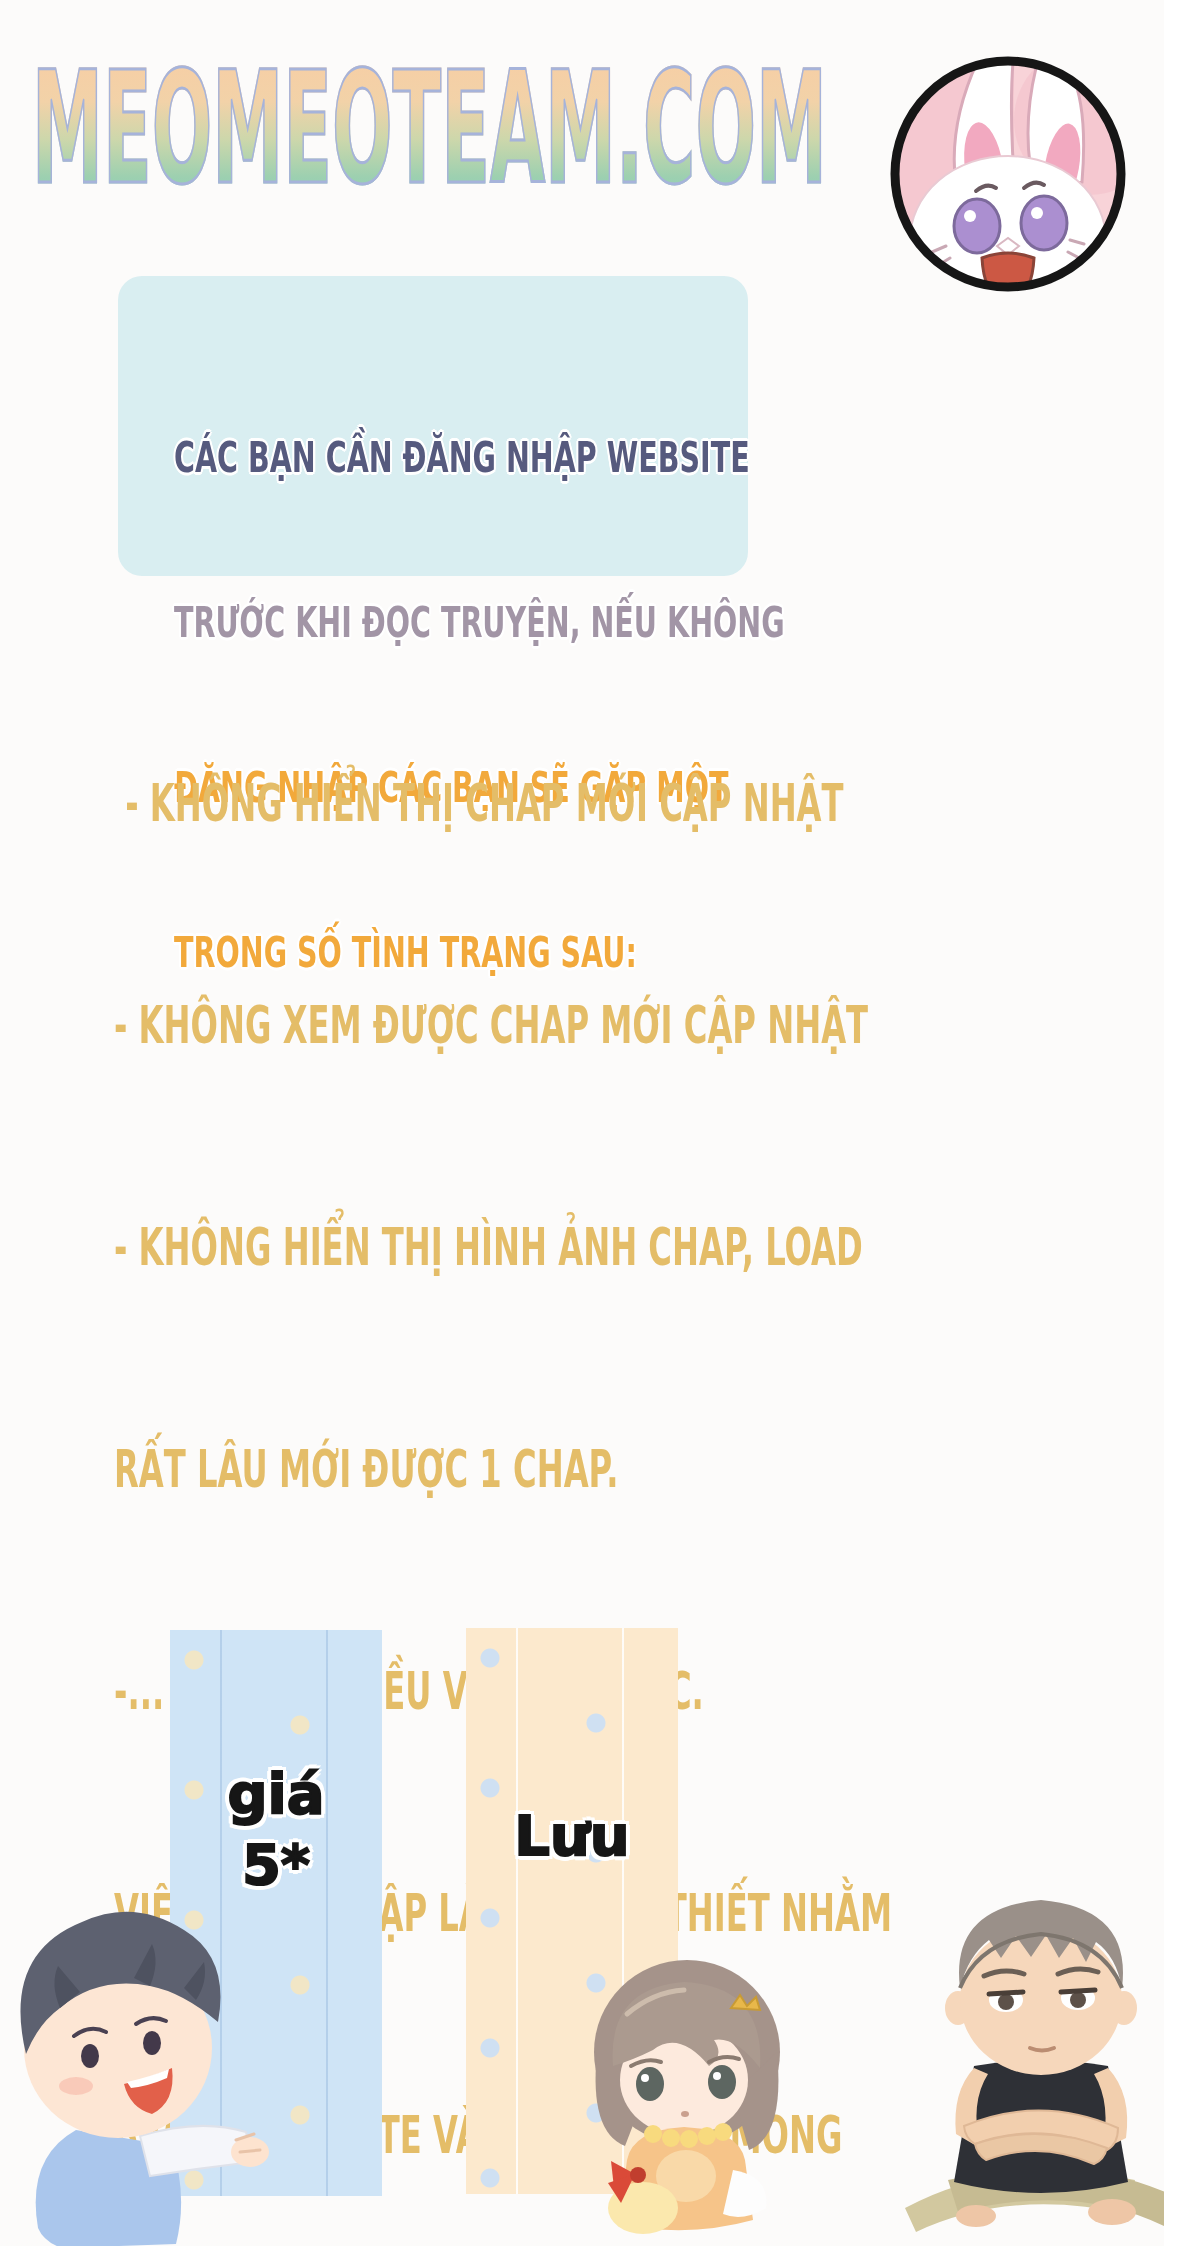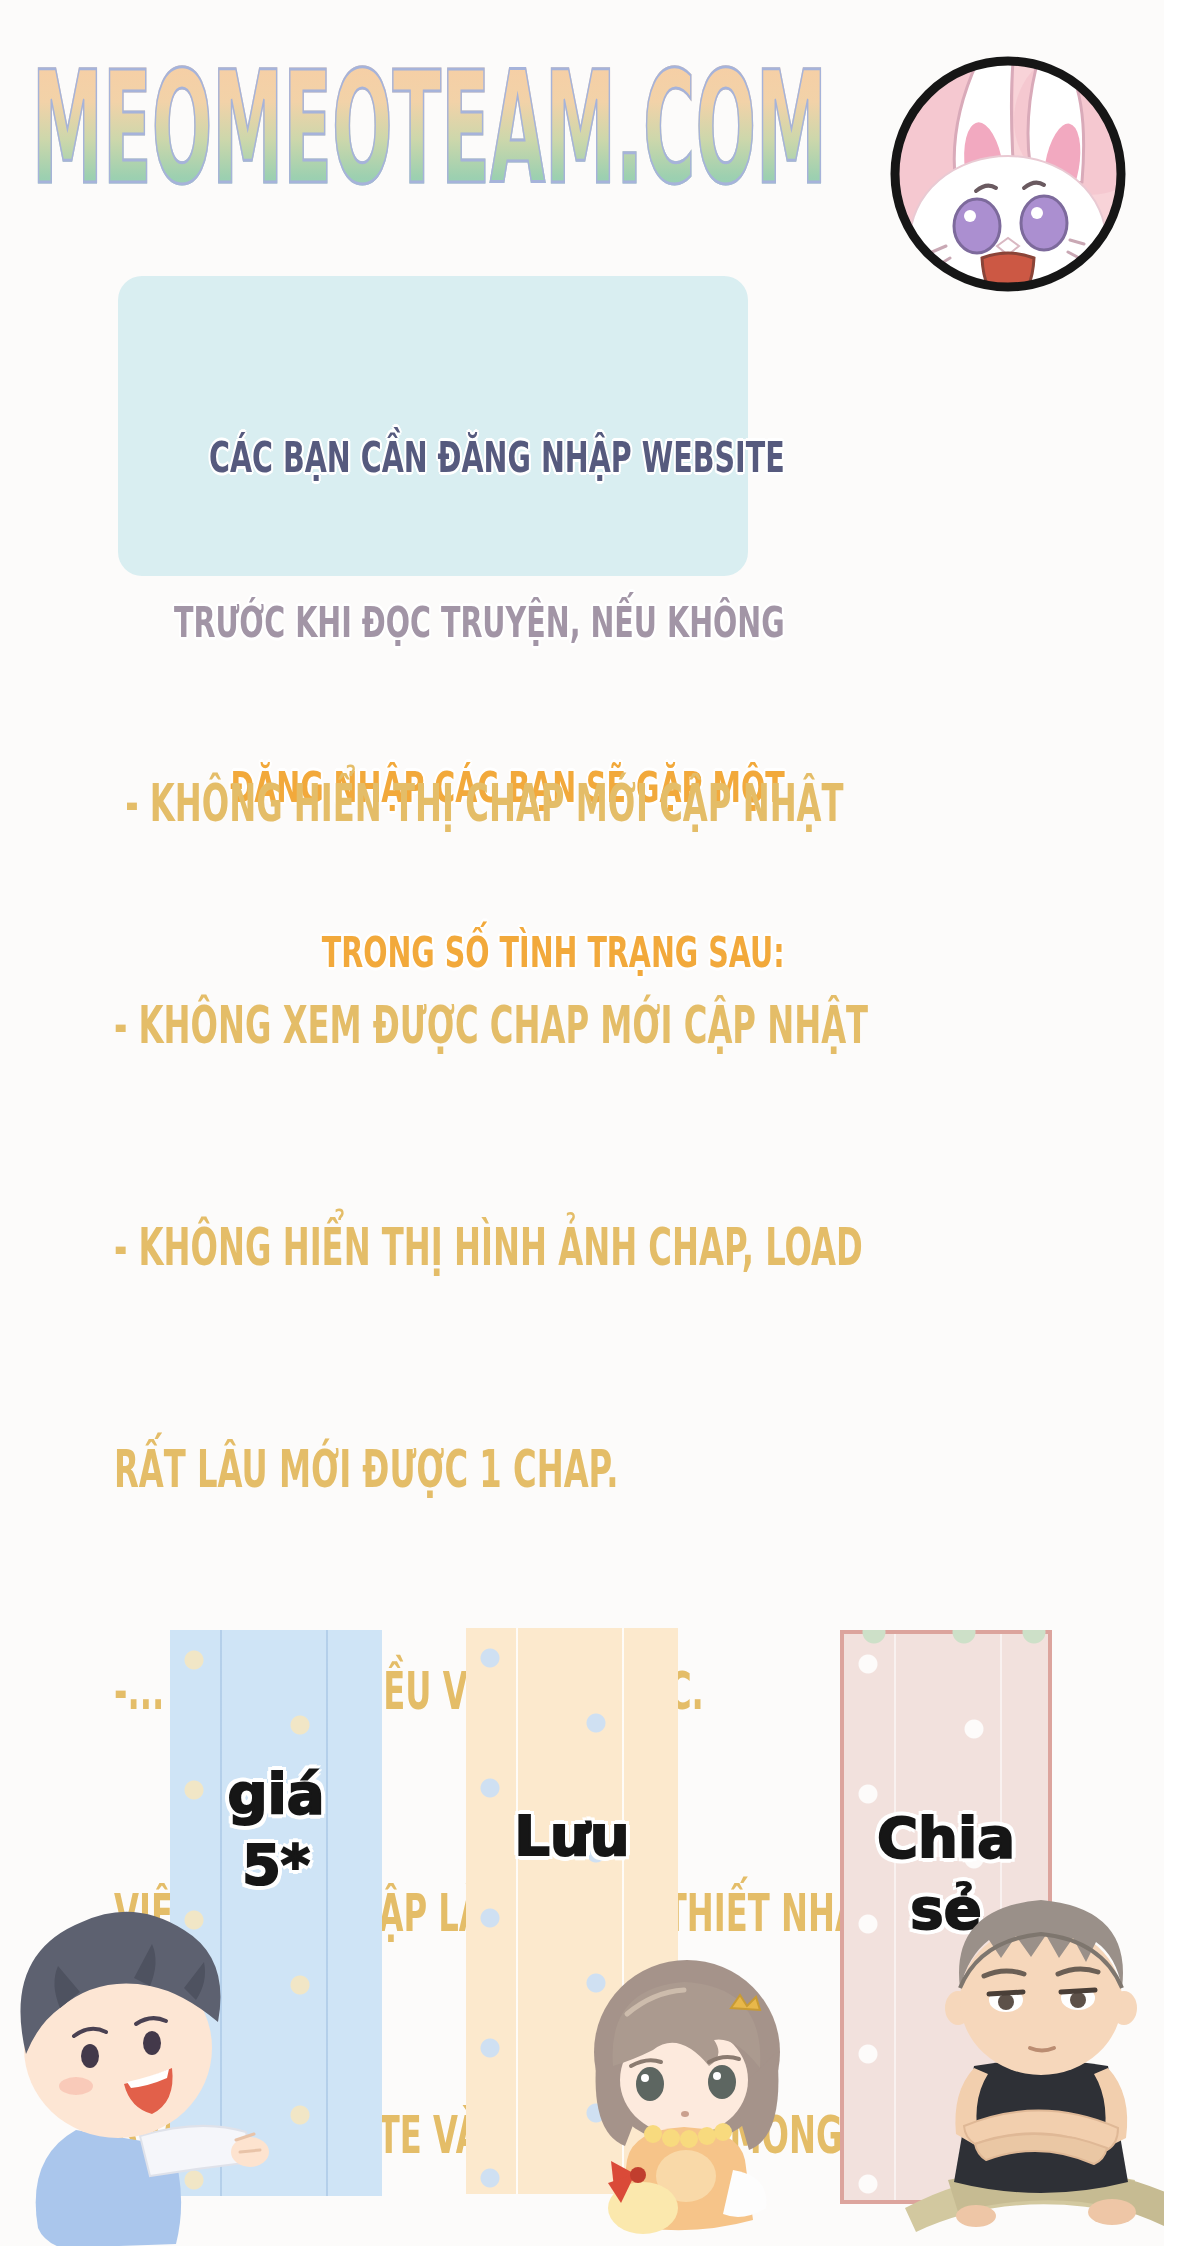--- a/index.html
+++ b/index.html
@@ -110,21 +110,21 @@
         <circle cx="86" cy="166" r="6" fill="#fff"></circle>
         <circle cx="153" cy="163" r="6" fill="#fff"></circle>
         <path d="M62 196 l-14 6 M66 208 l-13 8 M186 190 l14 4 M184 202 l13 7" stroke="#c9a8b4" stroke-width="3" stroke-linecap="round"></path>
         <path d="M113 196 L124 188 L135 196 L124 205 Z" fill="#fff" stroke="#d9b8c2" stroke-width="2"></path>
         <path d="M98 208 Q124 198 150 208 Q148 248 124 254 Q100 248 98 208 Z" fill="#cc5844" stroke="#8a4438" stroke-width="3"></path>
       </g>
       <circle cx="124" cy="124" r="113" fill="none" stroke="#161616" stroke-width="9"></circle>
     </svg>
   </div>
 
-  <div class="notice" style="background-color: rgb(217, 238, 241); text-align: right;">
+  <div class="notice" style="background-color: rgb(217, 238, 241);">
     <div class="notice-inner">
       <div style="color: rgb(86, 90, 126);">CÁC BẠN CẦN ĐĂNG NHẬP WEBSITE</div>
       <div style="color: rgb(162, 149, 166);">TRƯỚC KHI ĐỌC TRUYỆN, NẾU KHÔNG</div>
       <div style="color: rgb(242, 169, 59);">ĐĂNG NHẬP CÁC BẠN SẼ GẶP MỘT</div>
       <div style="color: rgb(242, 169, 59);">TRONG SỐ TÌNH TRẠNG SAU:</div>
     </div>
   </div>
 
   <div class="body-text" style="color: rgb(228, 189, 104);">
     <div> - KHÔNG HIỂN THỊ CHAP MỚI CẬP NHẬT</div>
@@ -147,26 +147,20 @@
       <div>5*</div>
     </div>
   </div>
 
   <div class="card card-save" style="background-color: rgb(252, 233, 205);">
     <div class="card-label">
       <div>Lưu</div>
     </div>
   </div>
 
-  <div class="card card-share" style="background-color: rgb(242, 225, 221); border-color: rgb(220, 164, 157);">
-    <div class="card-label">
-      <div>Chia</div>
-      <div>sẻ</div>
-    </div>
-  </div>
 
   <div class="chr chr-boy">
     <svg viewBox="0 0 272 352">
       <path d="M38 332 Q26 262 76 234 L172 250 Q188 300 176 348 L62 352 Q44 346 38 332 Z" fill="#aac6ec"></path>
       <path d="M140 240 Q200 222 246 236 L252 266 Q200 272 150 280 Z" fill="#f5f6fa" stroke="#dfe2ea" stroke-width="2"></path>
       <ellipse cx="250" cy="256" rx="19" ry="15" fill="#fde3cf"></ellipse>
       <path d="M236 244 l18 -6 M240 256 l20 -2" stroke="#e8c3a8" stroke-width="3" stroke-linecap="round"></path>
       <ellipse cx="118" cy="152" rx="94" ry="90" fill="#fde6d4"></ellipse>
       <path d="M26 158 Q2 58 82 26 Q134 2 184 34 Q230 62 218 126 Q182 96 150 90 Q98 80 60 112 Q38 128 26 158 Z" fill="#5d6170"></path>
       <path d="M60 112 Q50 88 58 70 L80 96 M150 90 Q160 66 152 48 L134 82 M196 104 Q208 86 204 66 L184 92" fill="#4e5260"></path>

